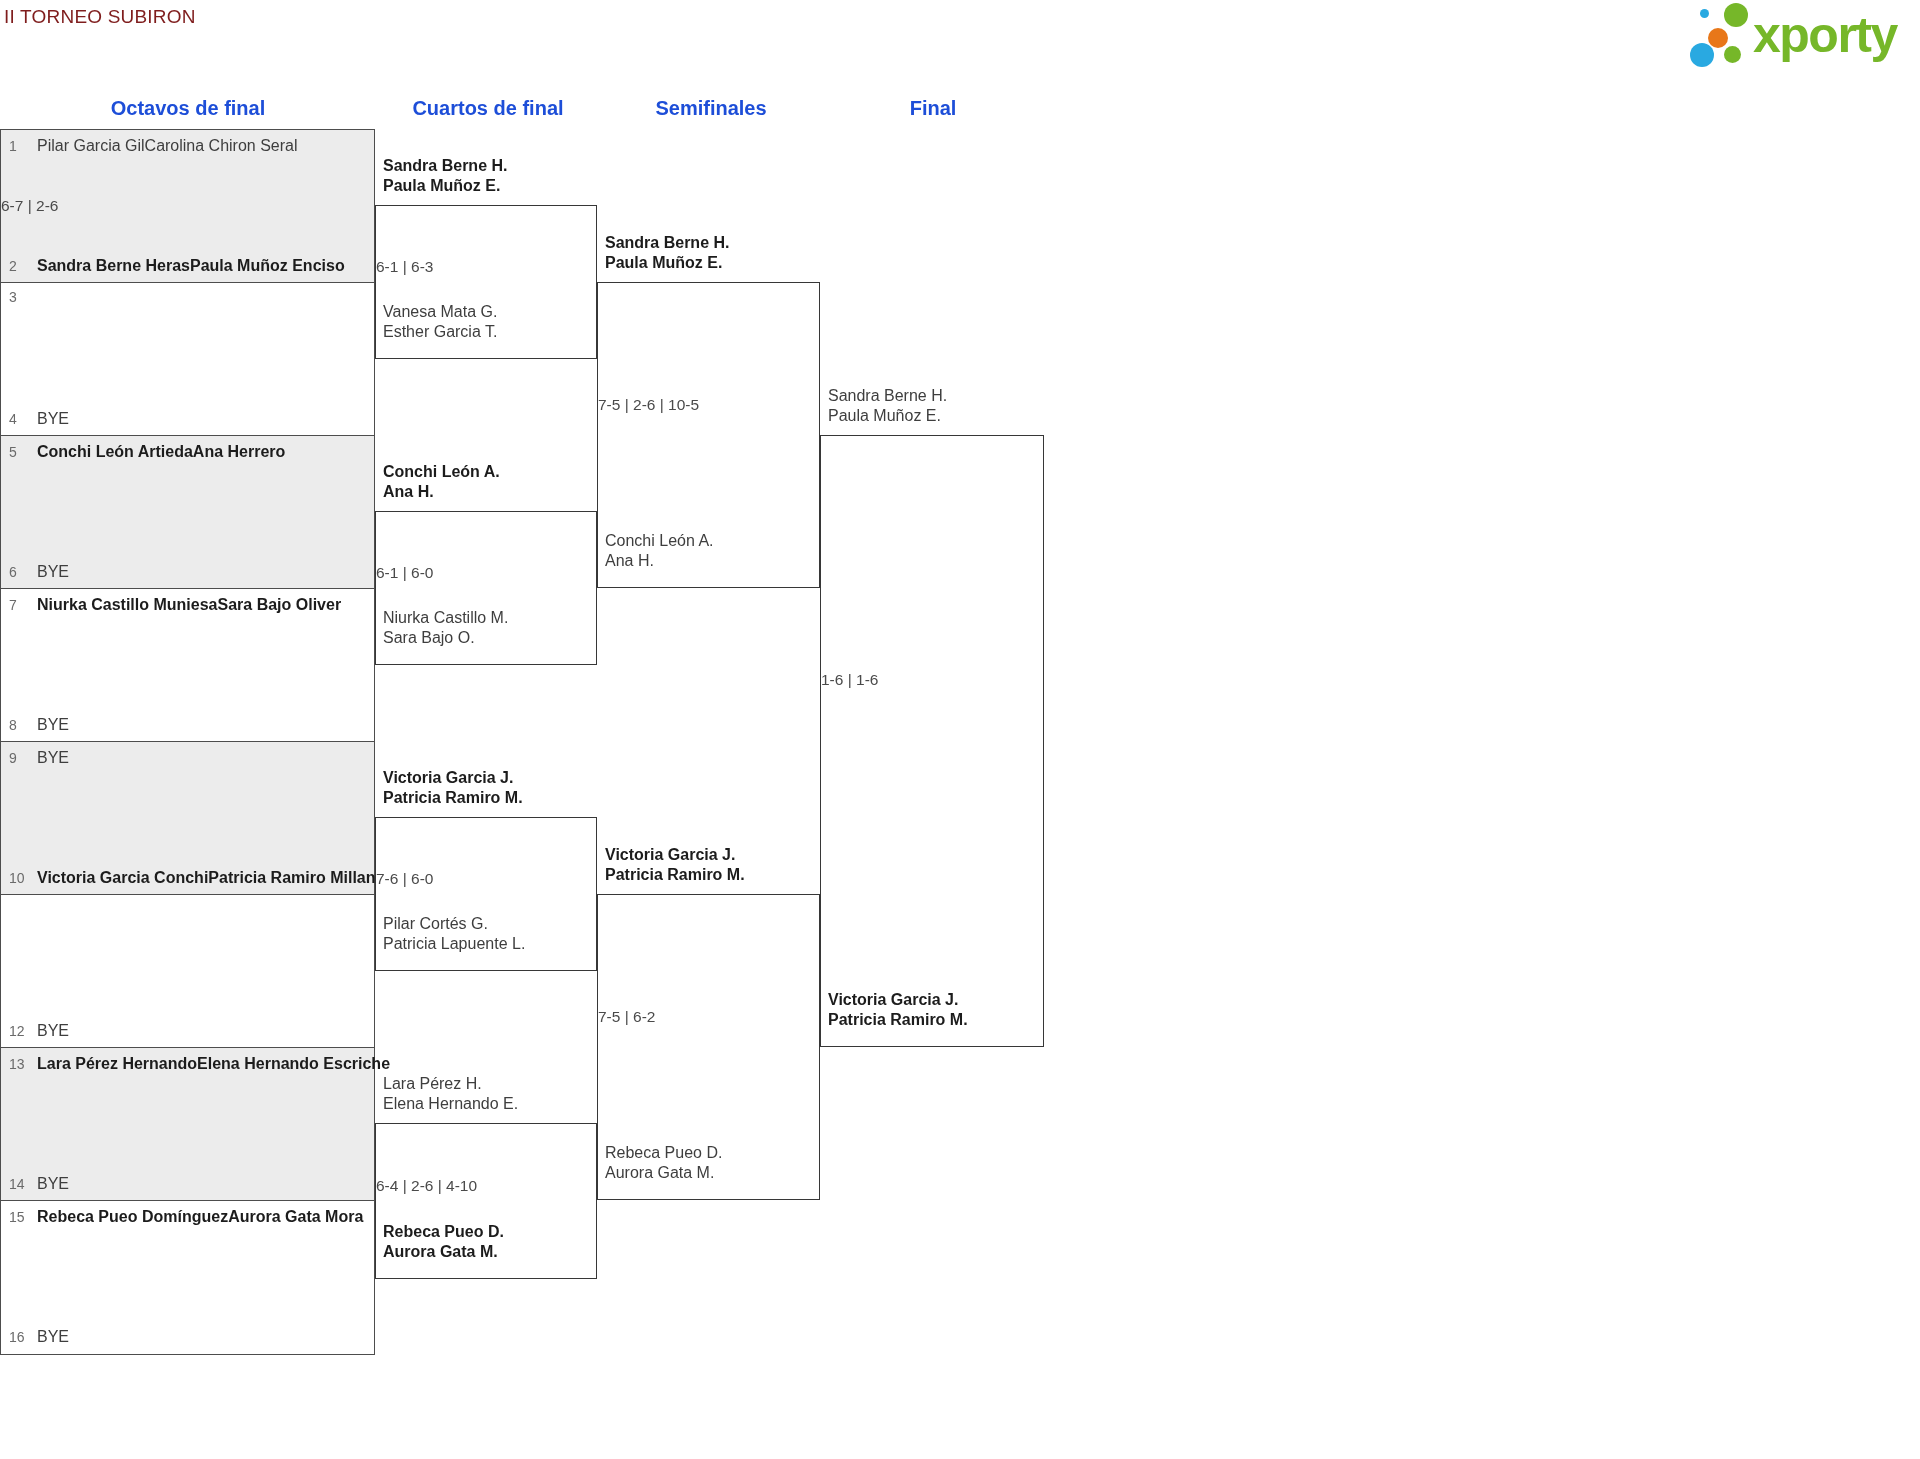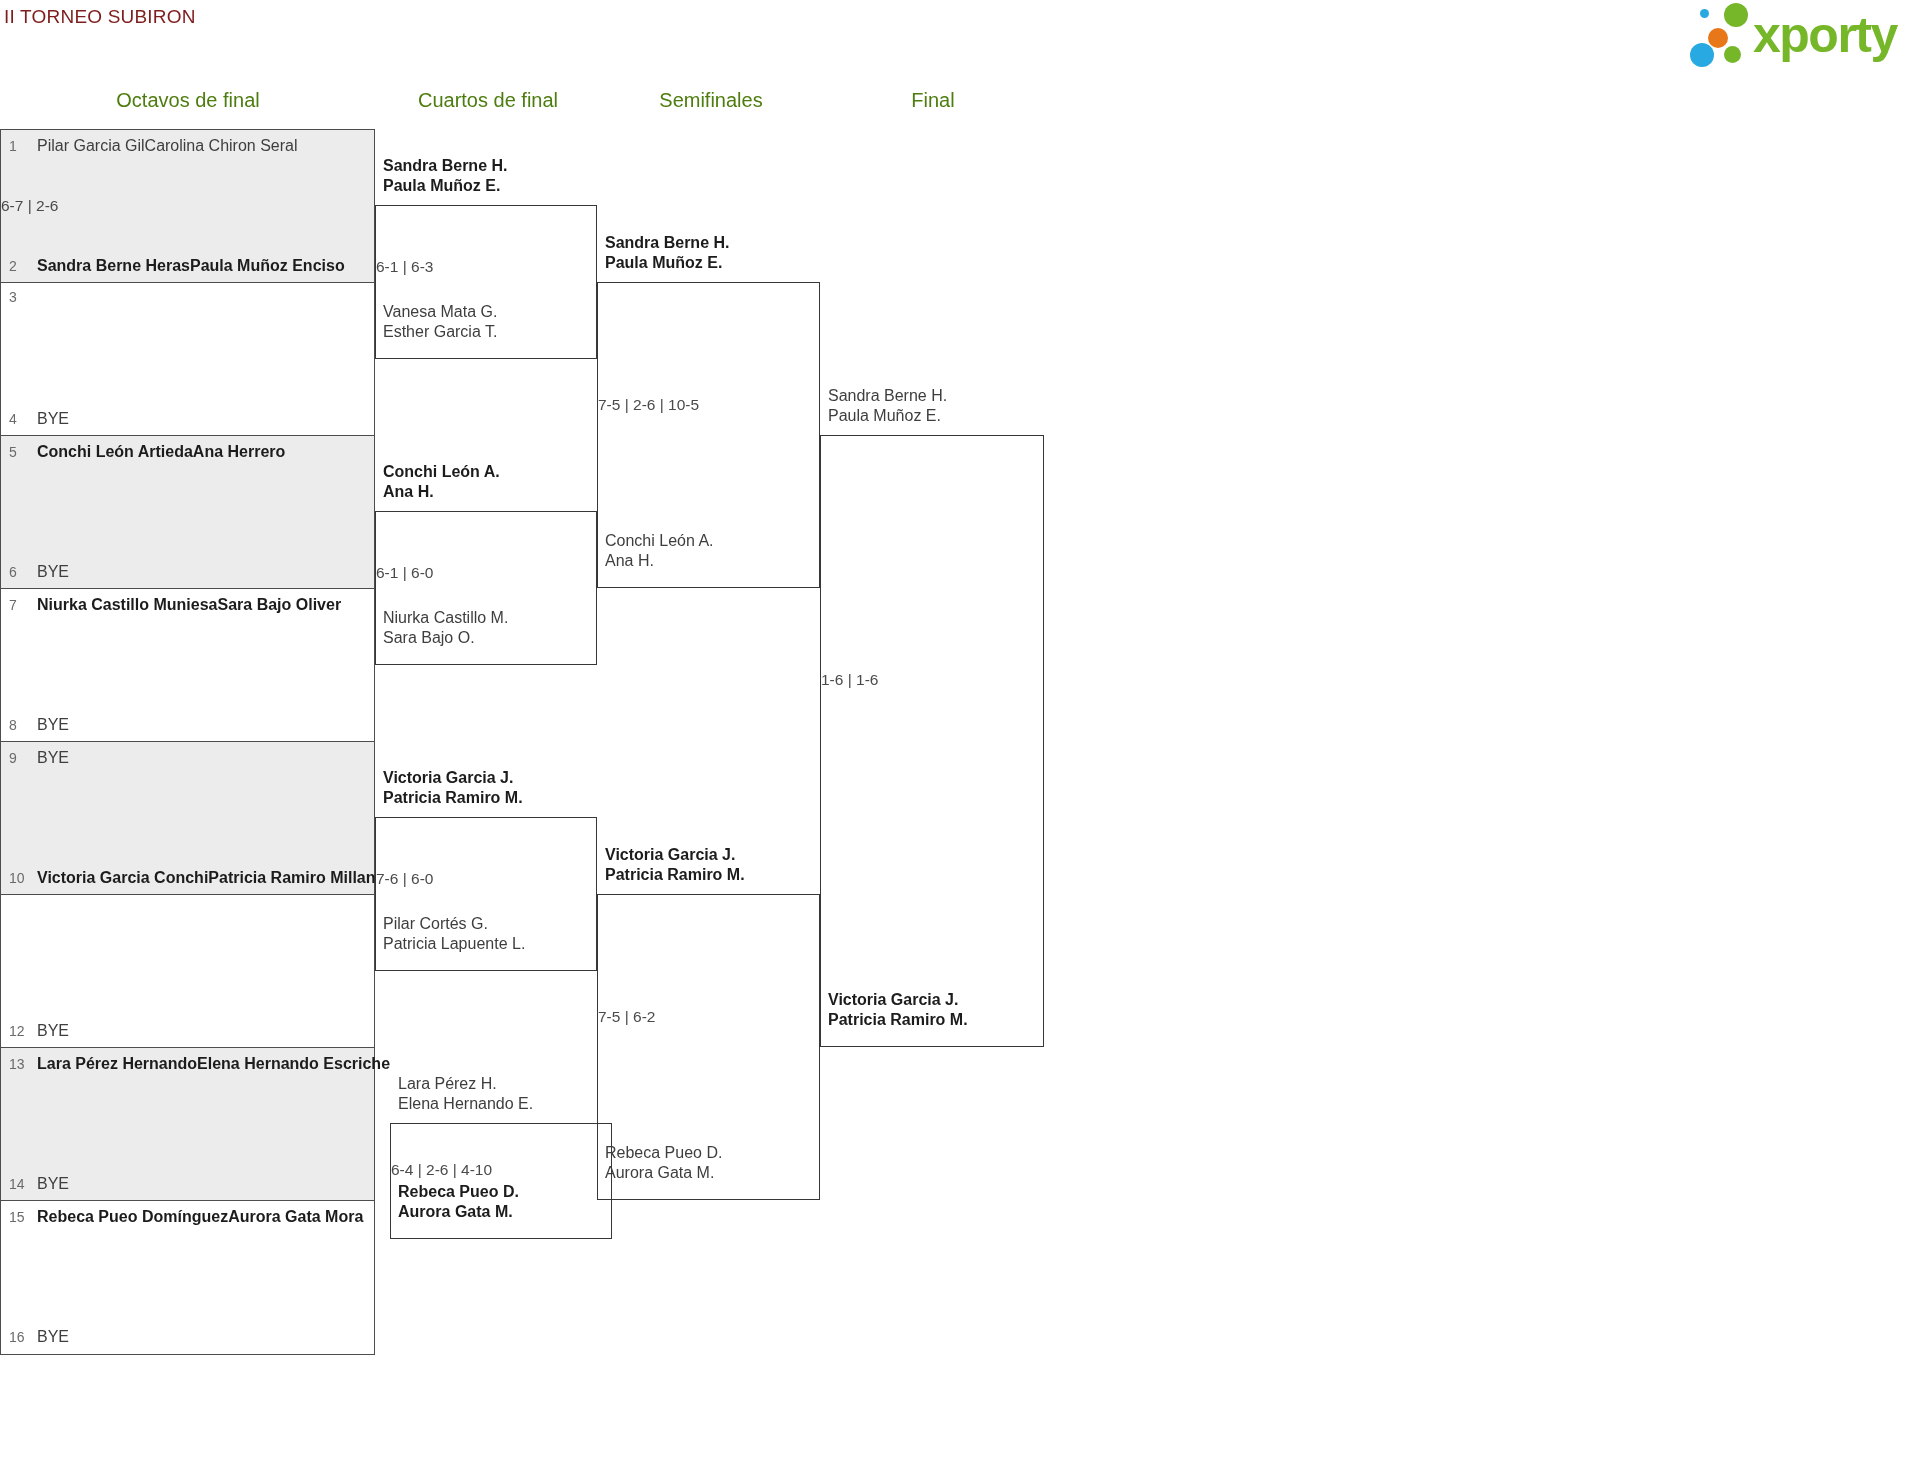--- a/index.html
+++ b/index.html
@@ -15,21 +15,21 @@
   .logo{position:absolute;left:1676px;top:2px;width:244px;height:74px}
   .dot{position:absolute;border-radius:50%}
   .blue{background:#29a9e1}.green{background:#76b729}.orange{background:#e87719}
   .d1{left:24px;top:7px;width:9px;height:9px}
   .d2{left:48px;top:1px;width:24px;height:24px}
   .d3{left:32px;top:26px;width:20px;height:20px}
   .d4{left:14px;top:41px;width:24px;height:24px}
   .d5{left:48px;top:44px;width:17px;height:17px}
   .logotext{position:absolute;left:77px;top:-4px;font-size:50px;line-height:74px;font-weight:800;color:#76b729;letter-spacing:-1.5px}
   
-  .hdr{position:absolute;top:89px;transform:translateX(-50%);font-size:20px;font-weight:400;color:#4d7c0f;white-space:nowrap}
+  .hdr{position:absolute;top:97px;transform:translateX(-50%);font-size:20px;font-weight:700;color:#1d4ed8;white-space:nowrap}
   
   .pair{position:absolute;left:0;width:375px;height:154.5px;border:1.5px solid #4d4d4d;box-sizing:border-box;background:#fff}
   .pair.grey{background:#ececec}
   .slot{position:absolute;left:0;right:0;display:flex;align-items:center;padding-left:8px;gap:8px}
   .slotT{top:6px}
   .slotB{bottom:7px}
   .snum{min-width:20px;font-size:14px;color:#6a6a6a;flex:0 0 auto}
   .tname{display:flex;flex-direction:row}
   .line{display:block;font-size:16px;line-height:19.5px;color:#3e3e3e;white-space:nowrap}
   .winner .line{font-weight:700;color:#1c1c1c}
@@ -215,21 +215,21 @@
       <span class="line">Victoria Garcia J.</span>
       <span class="line">Patricia Ramiro M.</span>
     </div>
     <div class="mscore">7-6 | 6-0</div>
     <div class="ll">
       <span class="line">Pilar Cortés G.</span>
       <span class="line">Patricia Lapuente L.</span>
     </div>
   </div>
 
-  <div class="match" style="left:390px;top:1123px;width:222px;height:116px">
+  <div class="match" style="left:375px;top:1123px;width:222px;height:156px">
     <div class="wl">
       <span class="line">Lara Pérez H.</span>
       <span class="line">Elena Hernando E.</span>
     </div>
     <div class="mscore">6-4 | 2-6 | 4-10</div>
     <div class="ll winner">
       <span class="line">Rebeca Pueo D.</span>
       <span class="line">Aurora Gata M.</span>
     </div>
   </div>

